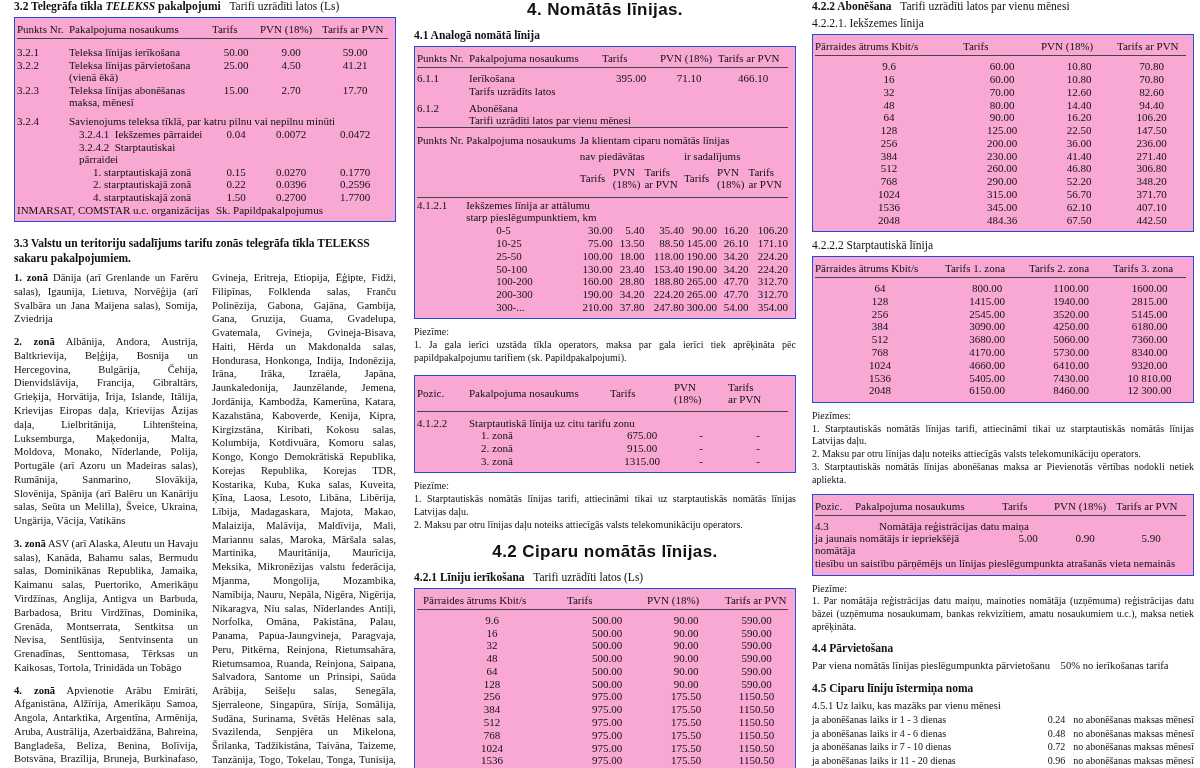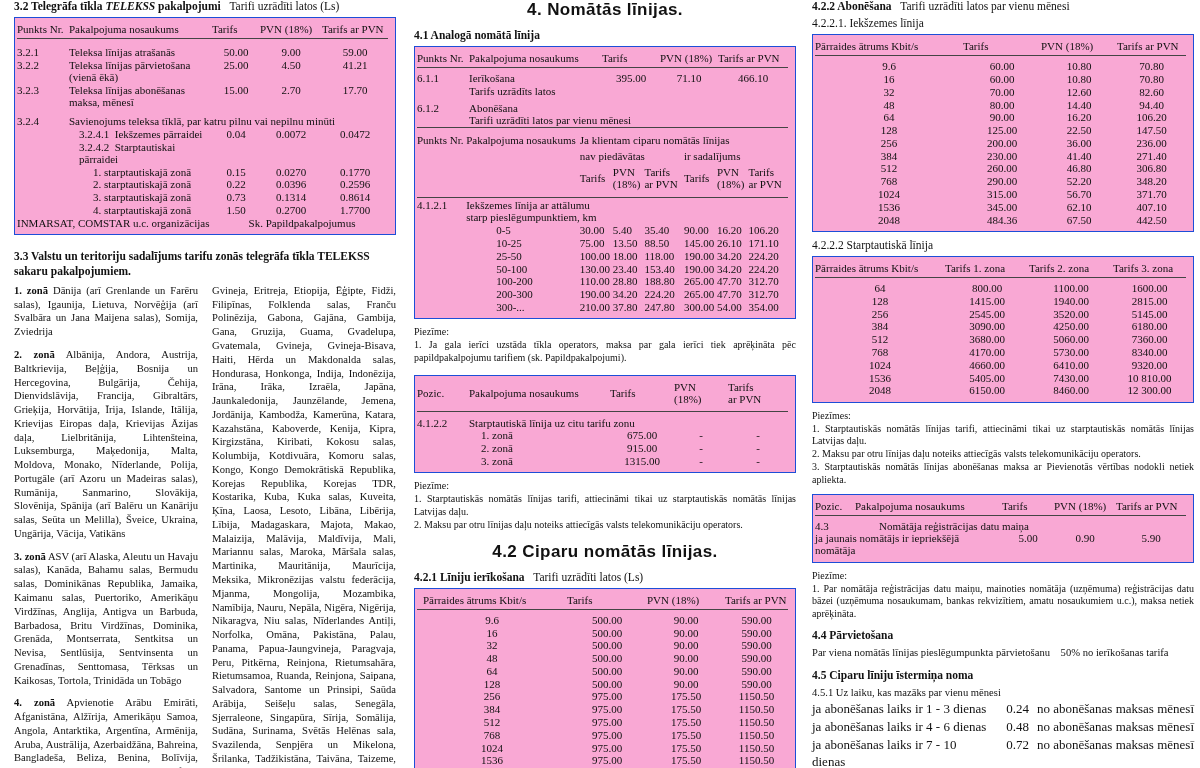--- a/index.html
+++ b/index.html
@@ -40,21 +40,21 @@
     box-sizing:border-box;
     background:#f9a8d4;
   }
   table.t{border-collapse:collapse;width:100%;font-size:11px;}
   table.t th{
     font-weight:normal;text-align:left;padding:1px 0 3px 0;
     white-space:nowrap;font-size:11px;
   }
   table.t td{padding:0.4px 0;vertical-align:top;font-size:11px;}
   .rule-row td,.rule-row th{border-bottom:1px solid #444;}
-  .num{white-space:nowrap;}
+  .num{text-align:right;white-space:nowrap;}
   .ctr{text-align:center;white-space:nowrap;}
   .spacer td{height:6px;line-height:6px;font-size:1px;}
   .sp3 td{height:3px;line-height:3px;font-size:1px;}
 
   
   .note{font-size:10px;line-height:1.28;text-align:justify;margin:3px 0 7px 0;}
   .note .lbl{display:block;}
 
   
   .zones{
@@ -62,21 +62,21 @@
     font-size:10.6px;line-height:1.3;text-align:justify;
     margin-top:6px;
   }
   .zones p{margin:0 0 9px 0;}
   .zones b{font-weight:bold;}
   .mini{font-size:10.6px;line-height:1.35;}
 
   
   .deflist{font-size:10.6px;line-height:1.35;}
   .deflist table{width:100%;border-collapse:collapse;}
-  .deflist td{padding:0;vertical-align:top;font-size:13px;}
+  .deflist td{padding:0;vertical-align:top;font-size:10px;}
   .deflist td.v{width:44px;text-align:right;padding-right:8px;white-space:nowrap;margin-top:23px;}
   .deflist td.u{white-space:nowrap;}
 </style>
 </head>
 <body>
 
 <div class="page">
 
   <div class="col col1">
 
@@ -100,21 +100,21 @@
           <th class="ctr">Tarifs</th>
           <th class="ctr">PVN (18%)</th>
           <th class="ctr">Tarifs ar PVN</th>
         </tr>
         <tr class="spacer">
               <td colspan="5"></td>
             </tr>
 
         <tr>
           <td>3.2.1</td>
-          <td>Teleksa līnijas atrašanās</td>
+          <td>Teleksa līnijas ierīkošana</td>
           <td class="ctr">50.00</td>
           <td class="ctr">9.00</td>
           <td class="ctr">59.00</td>
         </tr>
         <tr>
           <td>3.2.2</td>
           <td>Teleksa līnijas pārvietošana (vienā ēkā)</td>
           <td class="ctr">25.00</td>
           <td class="ctr">4.50</td>
           <td class="ctr">41.21</td>
@@ -159,35 +159,28 @@
         </tr>
         <tr>
           <td></td>
           <td style="padding-left:24px">2. starptautiskajā zonā</td>
           <td class="ctr">0.22</td>
           <td class="ctr">0.0396</td>
           <td class="ctr">0.2596</td>
         </tr>
         <tr>
           <td></td>
-          <td style="padding-left:24px">3. starptautiskajā zonā</td>
-          <td class="ctr">0.73</td>
-          <td class="ctr">0.1314</td>
-          <td class="ctr">0.8614</td>
-        </tr>
-        <tr>
-          <td></td>
           <td style="padding-left:24px">4. starptautiskajā zonā</td>
           <td class="ctr">1.50</td>
           <td class="ctr">0.2700</td>
           <td class="ctr">1.7700</td>
         </tr>
         <tr>
           <td colspan="2">INMARSAT, COMSTAR u.c. organizācijas</td>
-          <td colspan="3" style="text-align:center;padding-left:4px">Sk. Papildpakalpojumus</td>
+          <td colspan="3" style="text-align:left;padding-left:4px">Sk. Papildpakalpojumus</td>
         </tr>
       </tbody>
         </table>
     </div>
 
     <div class="h-sec" style="margin-top:14px;text-indent:0;padding-left:0;">
       <span>3.3 Valstu un teritoriju sadalījums tarifu zonās telegrāfa tīkla TELEKSS sakaru pakalpojumiem.</span>
     </div>
 
     <div class="zones">
@@ -336,21 +329,21 @@
               <td class="num">130.00</td>
               <td class="num">23.40</td>
               <td class="num">153.40</td>
               <td class="num">190.00</td>
               <td class="num">34.20</td>
               <td class="num">224.20</td>
             </tr>
         <tr>
               <td></td>
               <td style="padding-left:30px">100-200</td>
-              <td class="num">110.00</td>
+              <td class="num">160.00</td>
               <td class="num">28.80</td>
               <td class="num">188.80</td>
               <td class="num">265.00</td>
               <td class="num">47.70</td>
               <td class="num">312.70</td>
             </tr>
         <tr>
               <td></td>
               <td style="padding-left:30px">200-300</td>
               <td class="num">190.00</td>
@@ -759,20 +752,23 @@
         <tr>
           <td>4.3</td>
           <td colspan="4" style="padding-left:24px">Nomātāja reģistrācijas datu maiņa</td>
         </tr>
         <tr>
           <td colspan="2">ja jaunais nomātājs ir iepriekšējā nomātāja</td>
           <td class="ctr">5.00</td>
           <td class="ctr">0.90</td>
           <td class="ctr">5.90</td>
         </tr>
+        <tr>
+          <td colspan="5">tiesību un saistību pārņēmējs un līnijas pieslēgumpunkta atrašanās vieta nemainās</td>
+        </tr>
       </tbody>
         </table>
     </div>
 
     <div class="note">
       <span class="lbl">Piezīme:</span>
       <span>1. Par nomātāja reģistrācijas datu maiņu, mainoties nomātāja (uzņēmuma) reģistrācijas datu bāzei (uzņēmuma nosaukumam, bankas rekvizītiem, amatu nosaukumiem u.c.), maksa netiek aprēķināta.</span>
     </div>
 
     <div class="h-sec" style="margin-top:5px">4.4 Pārvietošana</div>

